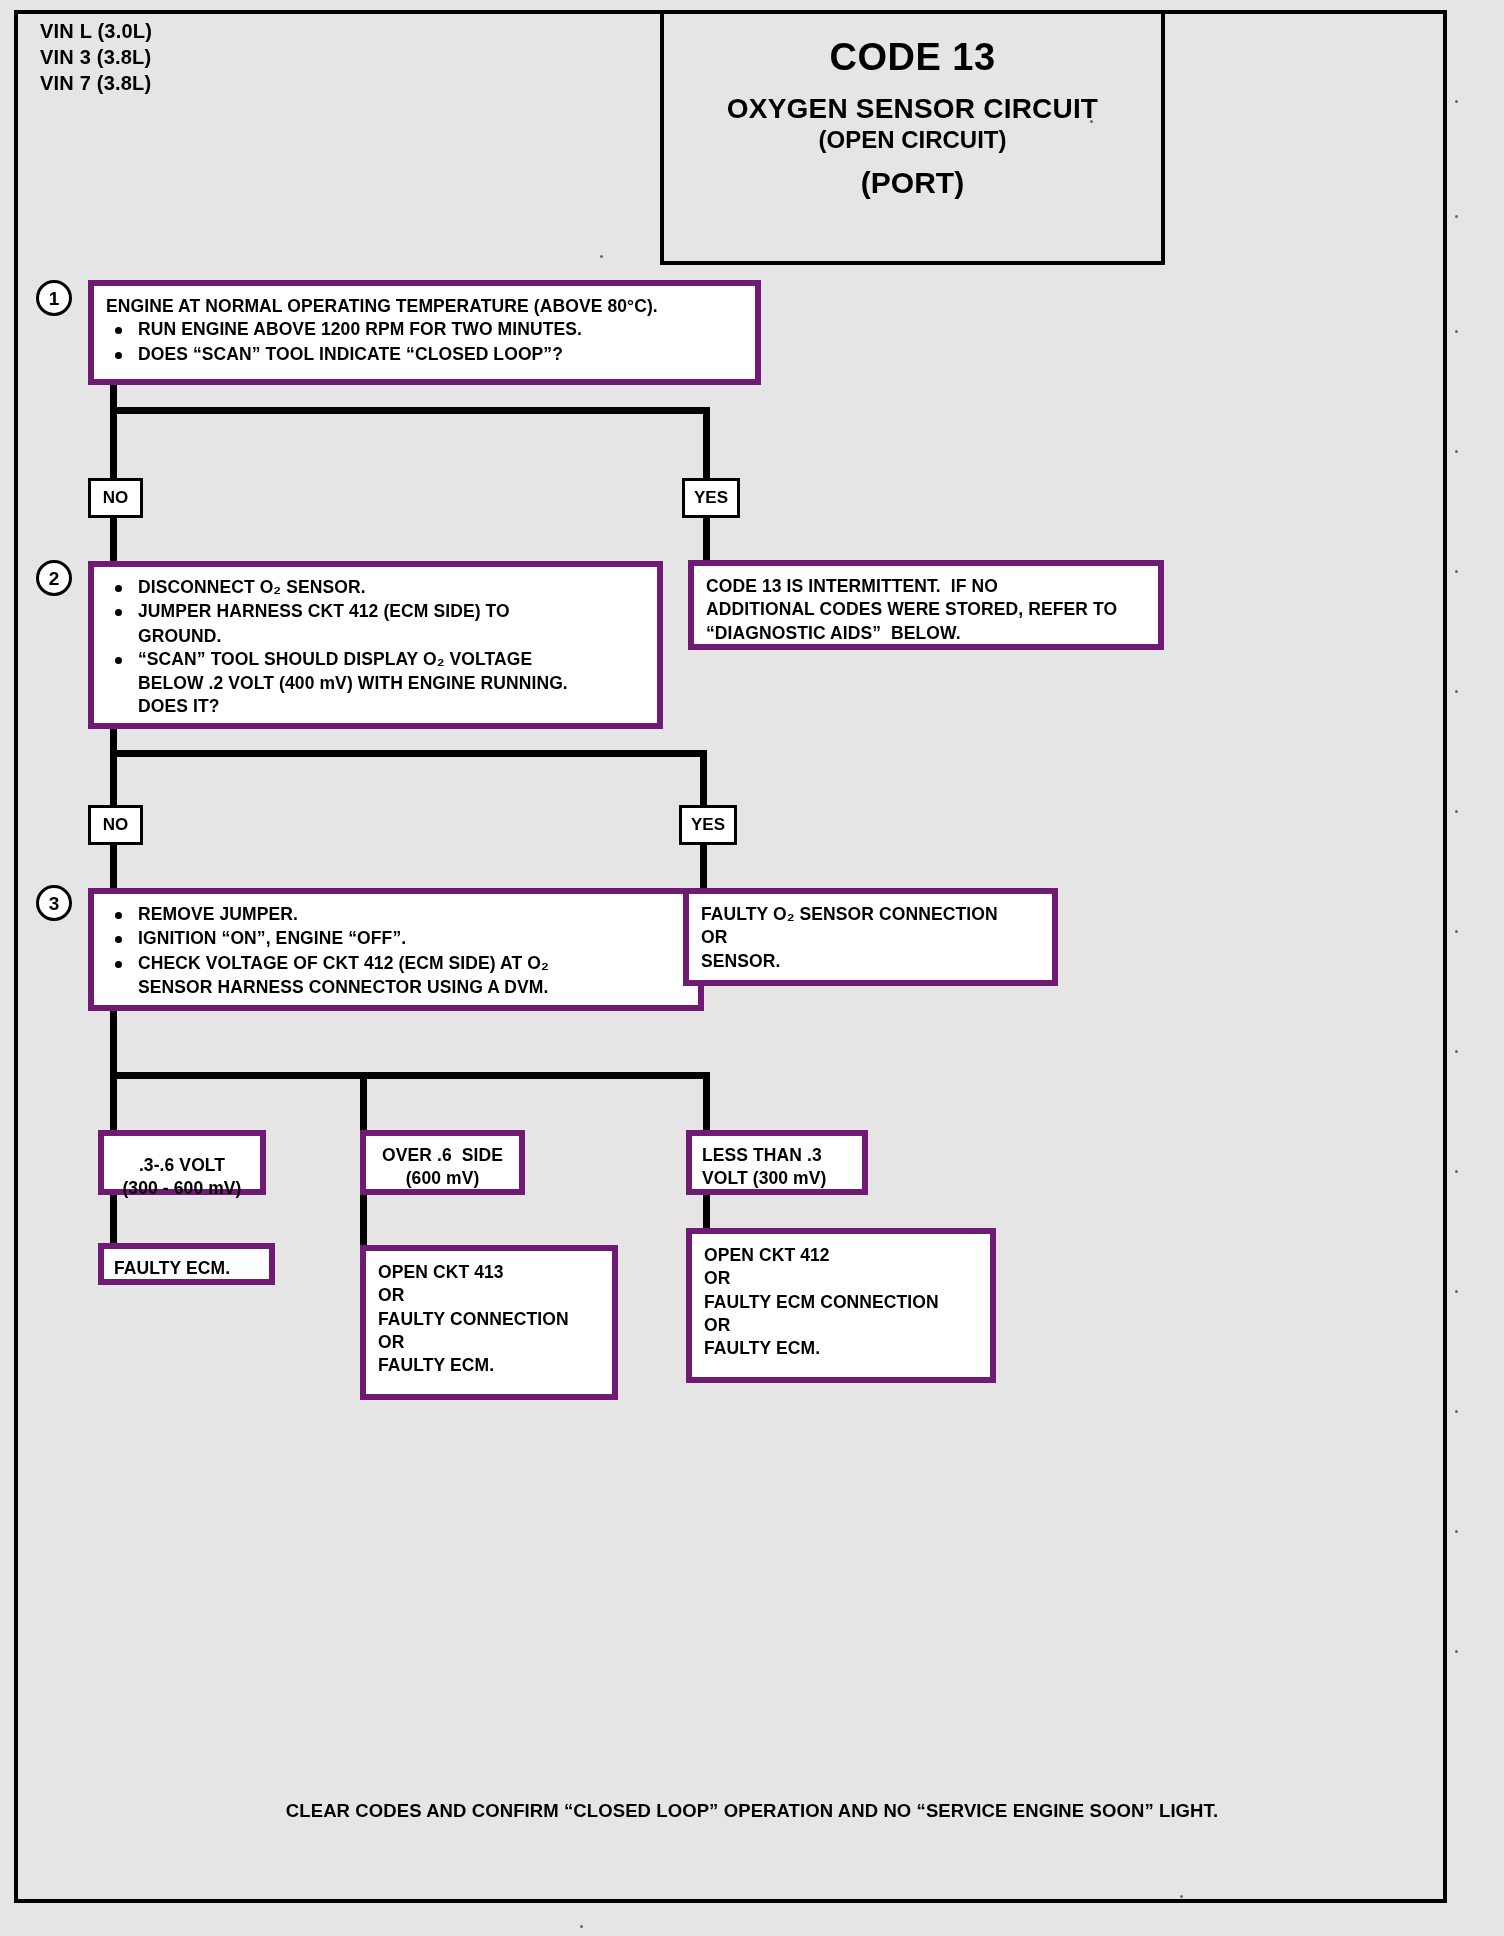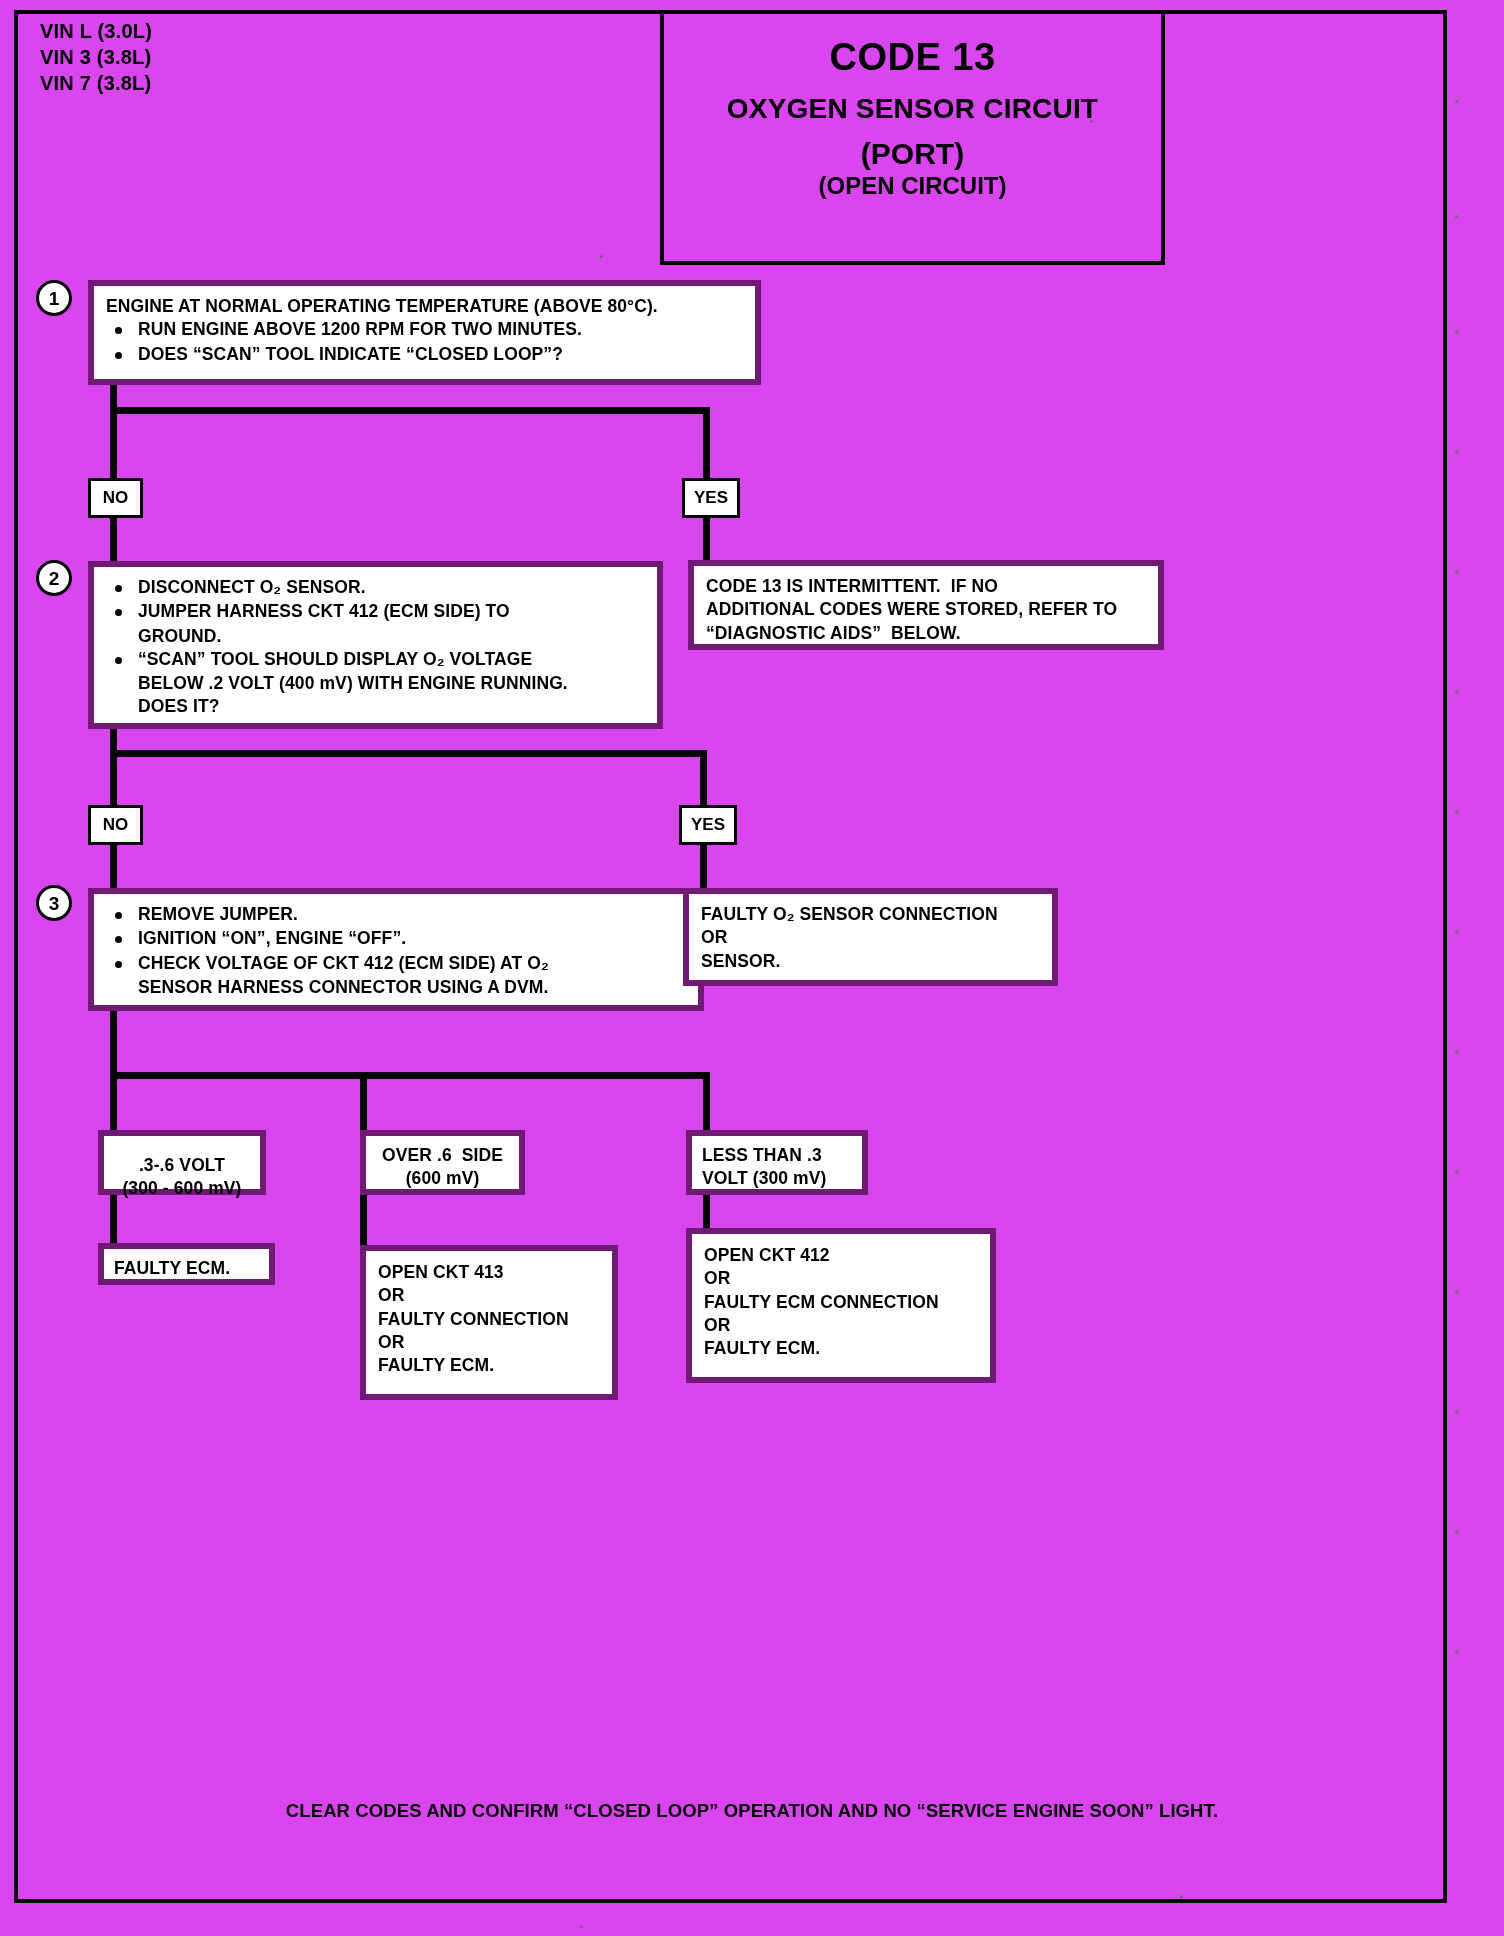--- a/index.html
+++ b/index.html
@@ -7,21 +7,21 @@
     padding: 0;
     background: #ffffff;
   }
   body {
     font-family: "Liberation Sans", sans-serif;
   }
   #page {
     position: relative;
     width: 1504px;
     height: 1936px;
-    background: #d946ef;
+    background: #e5e5e5;
     overflow: hidden;
   }
   
   #page-frame {
     position: absolute;
     left: 14px;
     top: 10px;
     width: 1433px;
     height: 1893px;
     border: 4px solid #000;
@@ -187,22 +187,22 @@
 
   <div id="vin-block">
     <div>VIN L (3.0L)</div>
     <div>VIN 3 (3.8L)</div>
     <div>VIN 7 (3.8L)</div>
   </div>
 
   <div id="title-box">
     <div id="title-code">CODE 13</div>
     <div id="title-main">OXYGEN SENSOR CIRCUIT</div>
+    <div id="title-sub">(OPEN CIRCUIT)</div>
     <div id="title-port">(PORT)</div>
-    <div id="title-sub">(OPEN CIRCUIT)</div>
   </div>
 
   <div class="step-circle" style="left:36px; top:280px;">1</div>
 
   <div class="box" id="box-step1" style="left:88px; top:280px; width:673px; height:105px;">
     <div class="inner">
       <div class="line">ENGINE AT NORMAL OPERATING TEMPERATURE (ABOVE 80°C).</div>
       <ul class="bullets">
         <li>RUN ENGINE ABOVE 1200 RPM FOR TWO MINUTES.</li>
         <li>DOES “SCAN” TOOL INDICATE “CLOSED LOOP”?</li>

